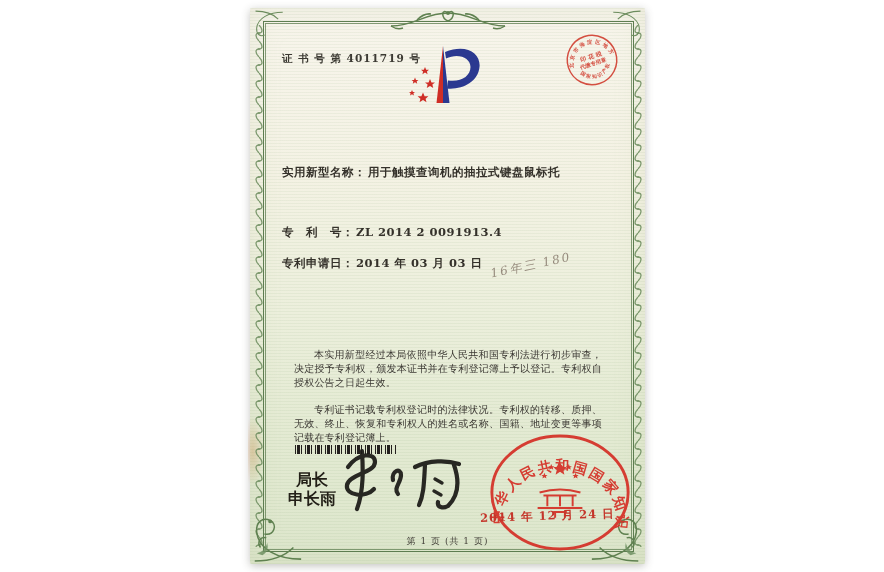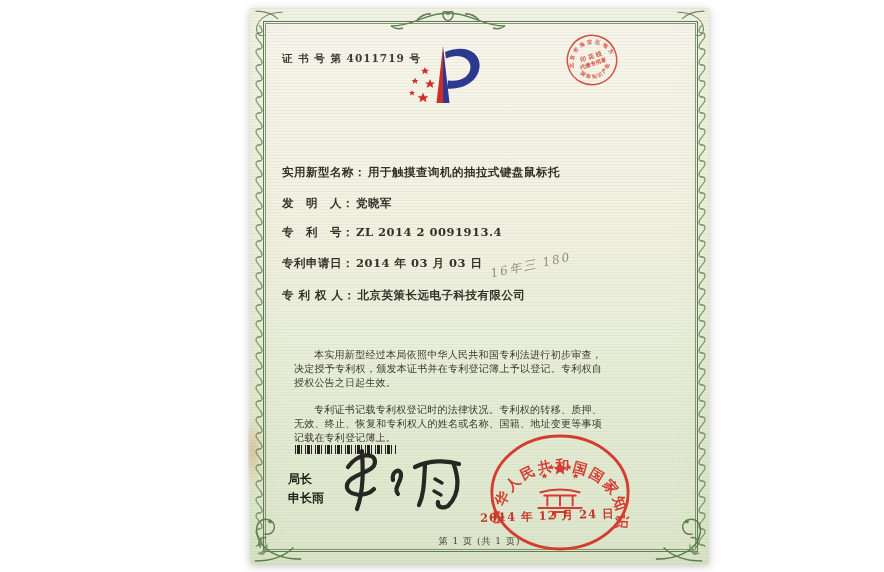--- a/index.html
+++ b/index.html
@@ -1,19 +1,19 @@
 <!DOCTYPE html>
 <html><head>
 <meta charset="utf-8">
 <style>
   html,body{margin:0;padding:0;}
   body{width:884px;height:572px;background:#ffffff;overflow:hidden;
        font-family:"DejaVu Serif","Liberation Serif",serif;}
   .stage{position:relative;width:884px;height:572px;background:#ffffff;}
-  .paper{position:absolute;left:250px;top:8px;width:459px;height:556px;
+  .paper{position:absolute;left:250px;top:8px;width:395px;height:556px;
          background:
            linear-gradient(180deg,#f8f5ec 0%,#f4f2e4 30%,#ecefdc 55%,#e3ead2 78%,#dde6cc 100%);
          box-shadow:0 2px 8px rgba(60,60,50,.30), inset 0 0 30px rgba(190,200,160,.25);
          border-radius:2px;}
   .paper::before{content:"";position:absolute;inset:0;pointer-events:none;
          background:repeating-linear-gradient(180deg,rgba(110,150,95,.08) 0 1px,transparent 1px 3px);}
   .smudge{position:absolute;left:-2px;top:408px;width:16px;height:70px;pointer-events:none;
          background:radial-gradient(ellipse at 30% 50%,rgba(205,150,90,.38),rgba(205,150,90,0) 70%);}
   .frame{position:absolute;left:13px;top:13px;right:11px;bottom:12px;
          border:1px solid #5d7d50;}
@@ -26,22 +26,22 @@
          color:#34312a;letter-spacing:.5px;white-space:nowrap;}
   .field-row .lbl{margin-right:2px;}
   .note{position:absolute;left:240px;top:249px;font-size:12px;color:#968b7d;
         transform:rotate(-12deg);font-style:italic;letter-spacing:2px;}
   .body-text{position:absolute;left:32px;top:328px;width:332px;font-size:10px;
         line-height:14.2px;color:#3b3833;text-align:justify;letter-spacing:.2px;}
   .body-text p{margin:12px;text-indent:2em;}
   .barcode{position:absolute;left:45px;top:437px;width:102px;height:9px;
         background:repeating-linear-gradient(90deg,#23201d 0 1px,transparent 1px 2px,
                    #23201d 2px 5px,transparent 5px 6px,#23201d 6px 7px,transparent 7px 10px);}
-  .director{position:absolute;left:38px;top:462px;font-size:12px;font-weight:700;
-        color:#232018;line-height:19px;}
+  .director{position:absolute;left:38px;top:462px;font-size:16px;font-weight:700;
+        color:#232018;line-height:19px;text-align:center;}
   .footer{position:absolute;left:0;right:0;top:527px;text-align:center;font-size:9px;
         color:#44413a;letter-spacing:1px;}
   .seal-date{position:absolute;left:230px;top:500px;width:170px;font-size:11.5px;
         font-weight:700;color:#c4352a;transform:rotate(-2deg);letter-spacing:1px;}
   .sig{position:absolute;left:85px;top:440px;}
   .seal{position:absolute;left:237px;top:424px;opacity:.95;}
   .tax-stamp{position:absolute;left:314px;top:24px;transform:rotate(-18deg);opacity:.88;}
   .logo{position:absolute;left:158px;top:37px;}
   .ornament-top{position:absolute;left:137px;top:-3px;}
   .corner{position:absolute;}
@@ -147,31 +147,25 @@
       <use href="#st" transform="translate(7,36) scale(3.4)" fill="#cf2e26"></use>
       <use href="#st" transform="translate(22,39) scale(5)" fill="#cf2e26"></use>
       <use href="#st" transform="translate(4,48) scale(3)" fill="#cf2e26"></use>
       <use href="#st" transform="translate(15,53) scale(5.4)" fill="#cf2e26"></use>
     </svg>
 
 
     <div class="field-row" style="top:157px">
       <span class="lbl">实用新型名称：</span><span>用于触摸查询机的抽拉式键盘鼠标托</span>
     </div>
-    <div class="field-row" style="top:188px">
-      <span class="lbl">发　明　人：</span><span>党晓军</span>
-    </div>
     <div class="field-row" style="top:217px">
       <span class="lbl">专　利　号：</span><span>ZL 2014 2 0091913.4</span>
     </div>
     <div class="field-row" style="top:248px">
       <span class="lbl">专利申请日：</span><span>2014 年 03 月 03 日</span>
-    </div>
-    <div class="field-row" style="top:280px">
-      <span class="lbl">专 利 权 人：</span><span>北京英策长远电子科技有限公司</span>
     </div>
 
     <div class="note">16年三 180</div>
 
     <div class="body-text">
       <p>本实用新型经过本局依照中华人民共和国专利法进行初步审查，决定授予专利权，颁发本证书并在专利登记簿上予以登记。专利权自授权公告之日起生效。</p>
       <p>专利证书记载专利权登记时的法律状况。专利权的转移、质押、无效、终止、恢复和专利权人的姓名或名称、国籍、地址变更等事项记载在专利登记簿上。</p>
     </div>
 
     <div class="barcode"></div>

